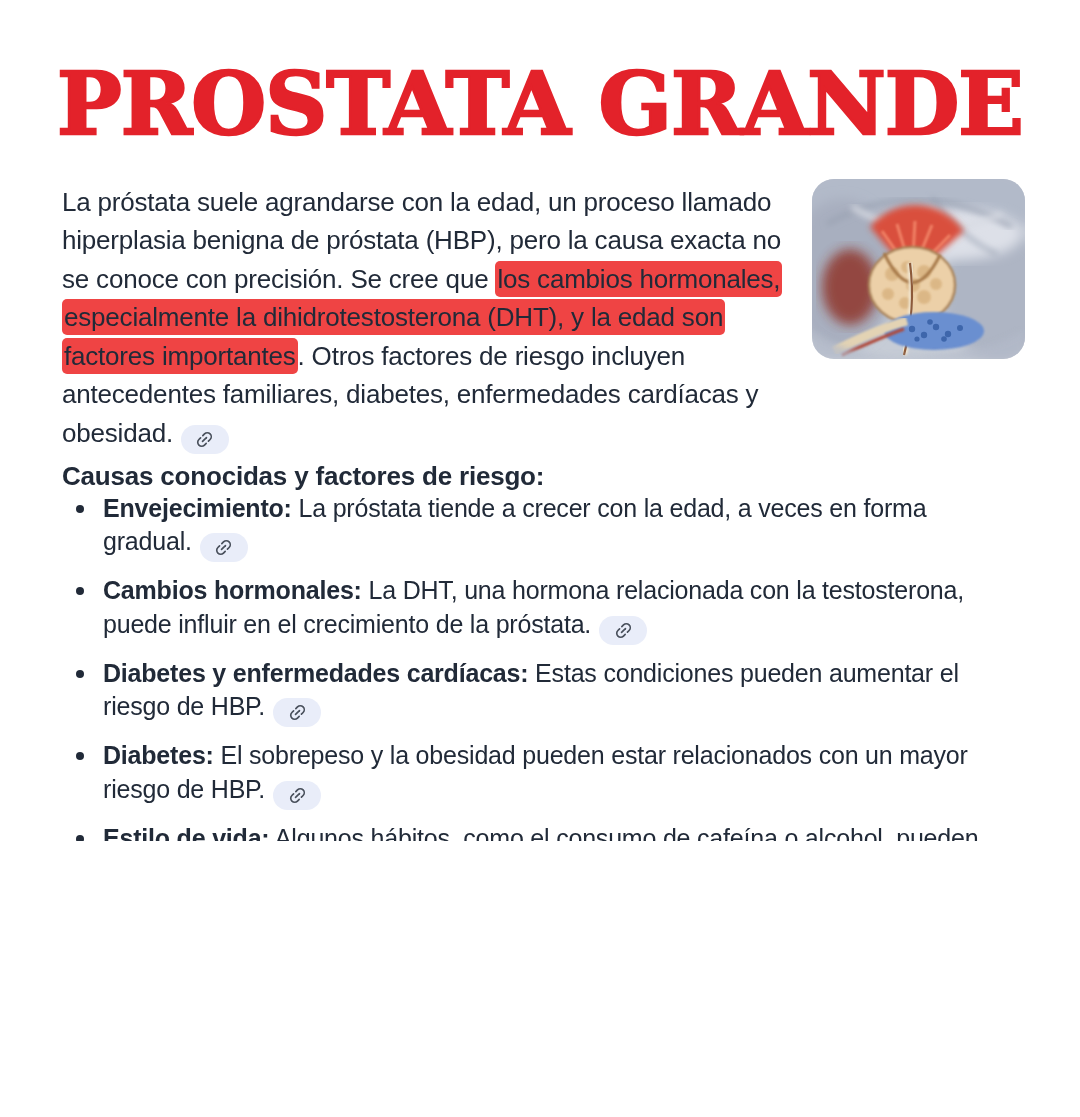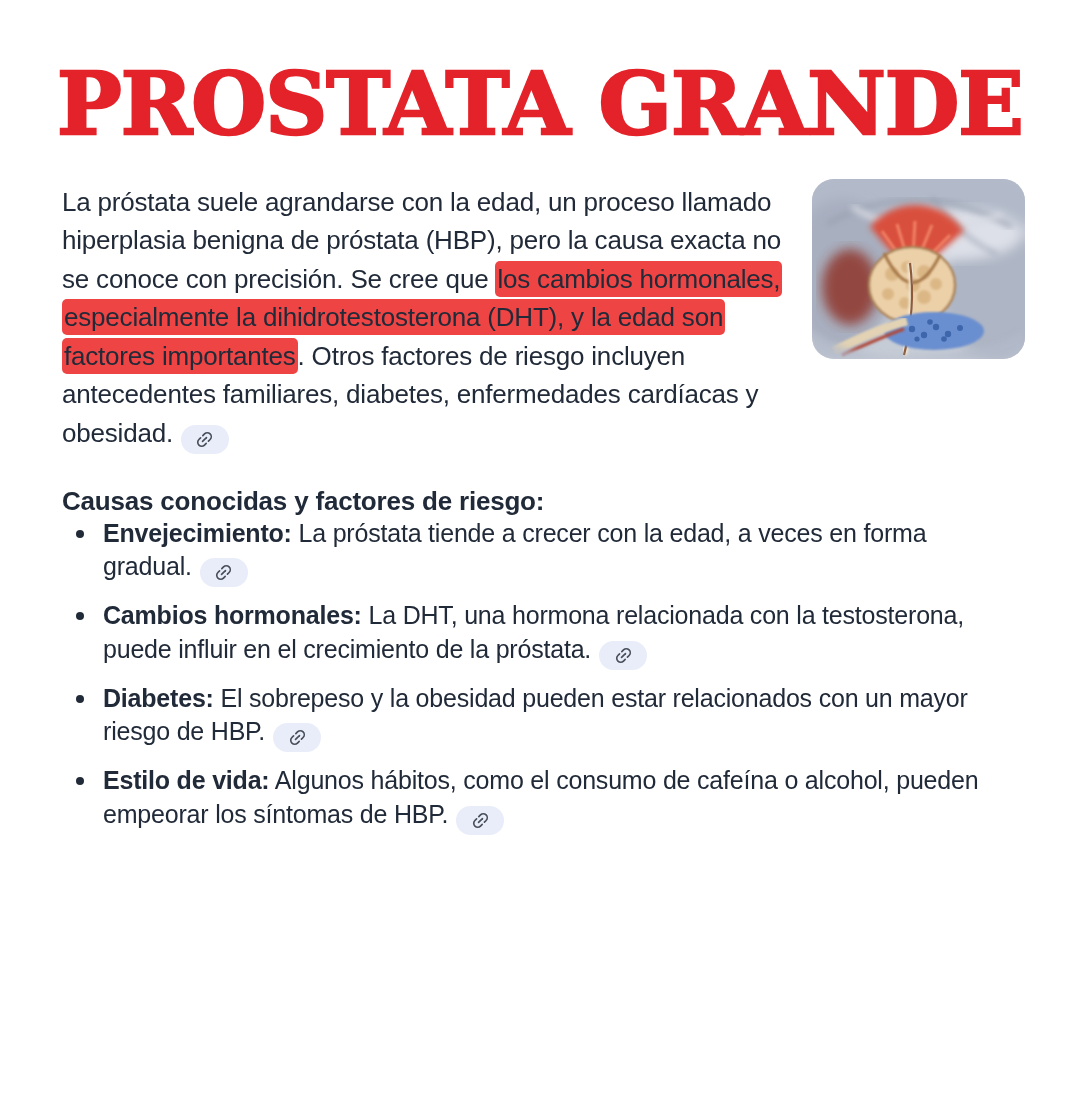--- a/index.html
+++ b/index.html
@@ -63,21 +63,21 @@
     vertical-align:-7px;
     margin-left:8px;
     width:48px;height:29px;
     border-radius:15px;
     background:#e9edf9;
     cursor:pointer;
   }
   .link-pill svg{width:19px;height:19px;transform:rotate(-45deg);}
   
   .section-heading{
-    margin:32px 0 0 62px;
+    margin:7px 0 0 62px;
     font-size:26px;
     font-weight:bold;
     letter-spacing:-0.2px;
   }
   
   .causes{
     list-style:none;
     margin:0 0 0 0;
     padding:0 60px 0 62px;
   }
@@ -198,20 +198,27 @@
             <line x1="8.5" y1="12" x2="15.5" y2="12"></line>
           </svg>
         </span></li>
     <li><b>Cambios hormonales:</b><span> La DHT, una hormona relacionada con la testosterona, puede influir en el crecimiento de la próstata.</span><span class="link-pill">
           <svg viewBox="0 0 24 24" fill="none" stroke="#49505c" stroke-width="2.1" stroke-linecap="round">
             <path d="M10 7 H7 a5 5 0 0 0 0 10 h3"></path>
             <path d="M14 7 h3 a5 5 0 0 1 0 10 h-3"></path>
             <line x1="8.5" y1="12" x2="15.5" y2="12"></line>
           </svg>
         </span></li>
+    <li><b>Diabetes y enfermedades cardíacas:</b><span> Estas condiciones pueden aumentar el riesgo de HBP.</span><span class="link-pill">
+          <svg viewBox="0 0 24 24" fill="none" stroke="#49505c" stroke-width="2.1" stroke-linecap="round">
+            <path d="M10 7 H7 a5 5 0 0 0 0 10 h3"></path>
+            <path d="M14 7 h3 a5 5 0 0 1 0 10 h-3"></path>
+            <line x1="8.5" y1="12" x2="15.5" y2="12"></line>
+          </svg>
+        </span></li>
     <li><b>Diabetes:</b><span> El sobrepeso y la obesidad pueden estar relacionados con un mayor riesgo de HBP.</span><span class="link-pill">
           <svg viewBox="0 0 24 24" fill="none" stroke="#49505c" stroke-width="2.1" stroke-linecap="round">
             <path d="M10 7 H7 a5 5 0 0 0 0 10 h3"></path>
             <path d="M14 7 h3 a5 5 0 0 1 0 10 h-3"></path>
             <line x1="8.5" y1="12" x2="15.5" y2="12"></line>
           </svg>
         </span></li>
     <li><b>Estilo de vida:</b><span> Algunos hábitos, como el consumo de cafeína o alcohol, pueden empeorar los síntomas de HBP.</span><span class="link-pill">
           <svg viewBox="0 0 24 24" fill="none" stroke="#49505c" stroke-width="2.1" stroke-linecap="round">
             <path d="M10 7 H7 a5 5 0 0 0 0 10 h3"></path>

